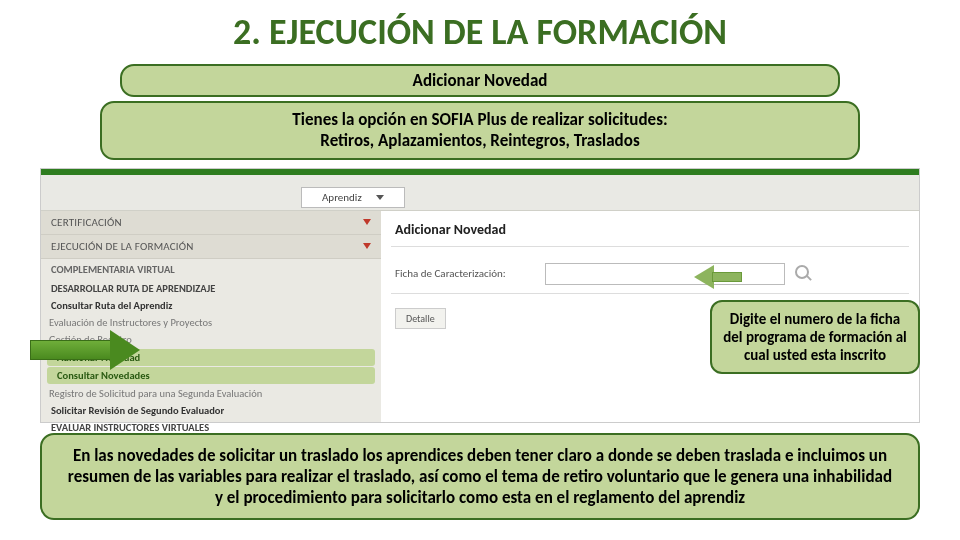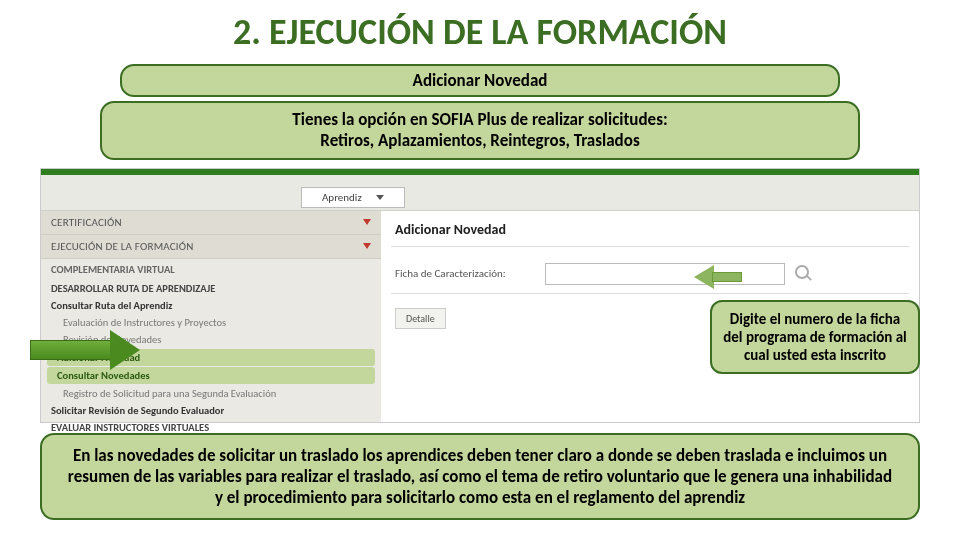--- a/index.html
+++ b/index.html
@@ -98,21 +98,21 @@
     border-top: 6px solid #c0392b;
   }
   .sub-head {
     padding: 4px 10px;
     font-weight: bold;
     color: #666;
     font-size: 10.5px;
   }
   .bold-line { font-weight: bold; color: #444; padding: 2px 10px; }
   .bold-link { font-weight: bold; color: #333; padding: 2px 10px; }
-  .plain-line { color: #777; padding: 2px 22px; }
+  .plain-line { color: #777; padding: 2px 8px; }
   .hl-line {
     background: #c3d69b;
     color: #2a5a12;
     font-weight: bold;
     padding: 2px 10px;
     border-radius: 3px;
     margin: 1px 6px;
   }
 
   .right-col {
@@ -257,21 +257,21 @@
       <span class="tri-red"></span>
     </div>
     <div class="acc-head">
       <span>EJECUCIÓN DE LA FORMACIÓN</span>
       <span class="tri-red"></span>
     </div>
     <div class="sub-head">COMPLEMENTARIA VIRTUAL</div>
     <div class="bold-line">DESARROLLAR RUTA DE APRENDIZAJE</div>
     <div class="bold-link">Consultar Ruta del Aprendiz</div>
     <div class="plain-line">Evaluación de Instructores y Proyectos</div>
-    <div class="plain-line">Revisión de Novedades</div>
+    <div class="plain-line">Gestión de Registro</div>
     <div class="hl-line">Adicionar Novedad</div>
     <div class="hl-line">Consultar Novedades</div>
     <div class="plain-line">Registro de Solicitud para una Segunda Evaluación</div>
     <div class="bold-link">Solicitar Revisión de Segundo Evaluador</div>
     <div class="bold-line">EVALUAR INSTRUCTORES VIRTUALES</div>
   </div>
 
   <div class="right-col">
     <div class="panel-title">Adicionar Novedad</div>
     <div class="thin-sep"></div>

